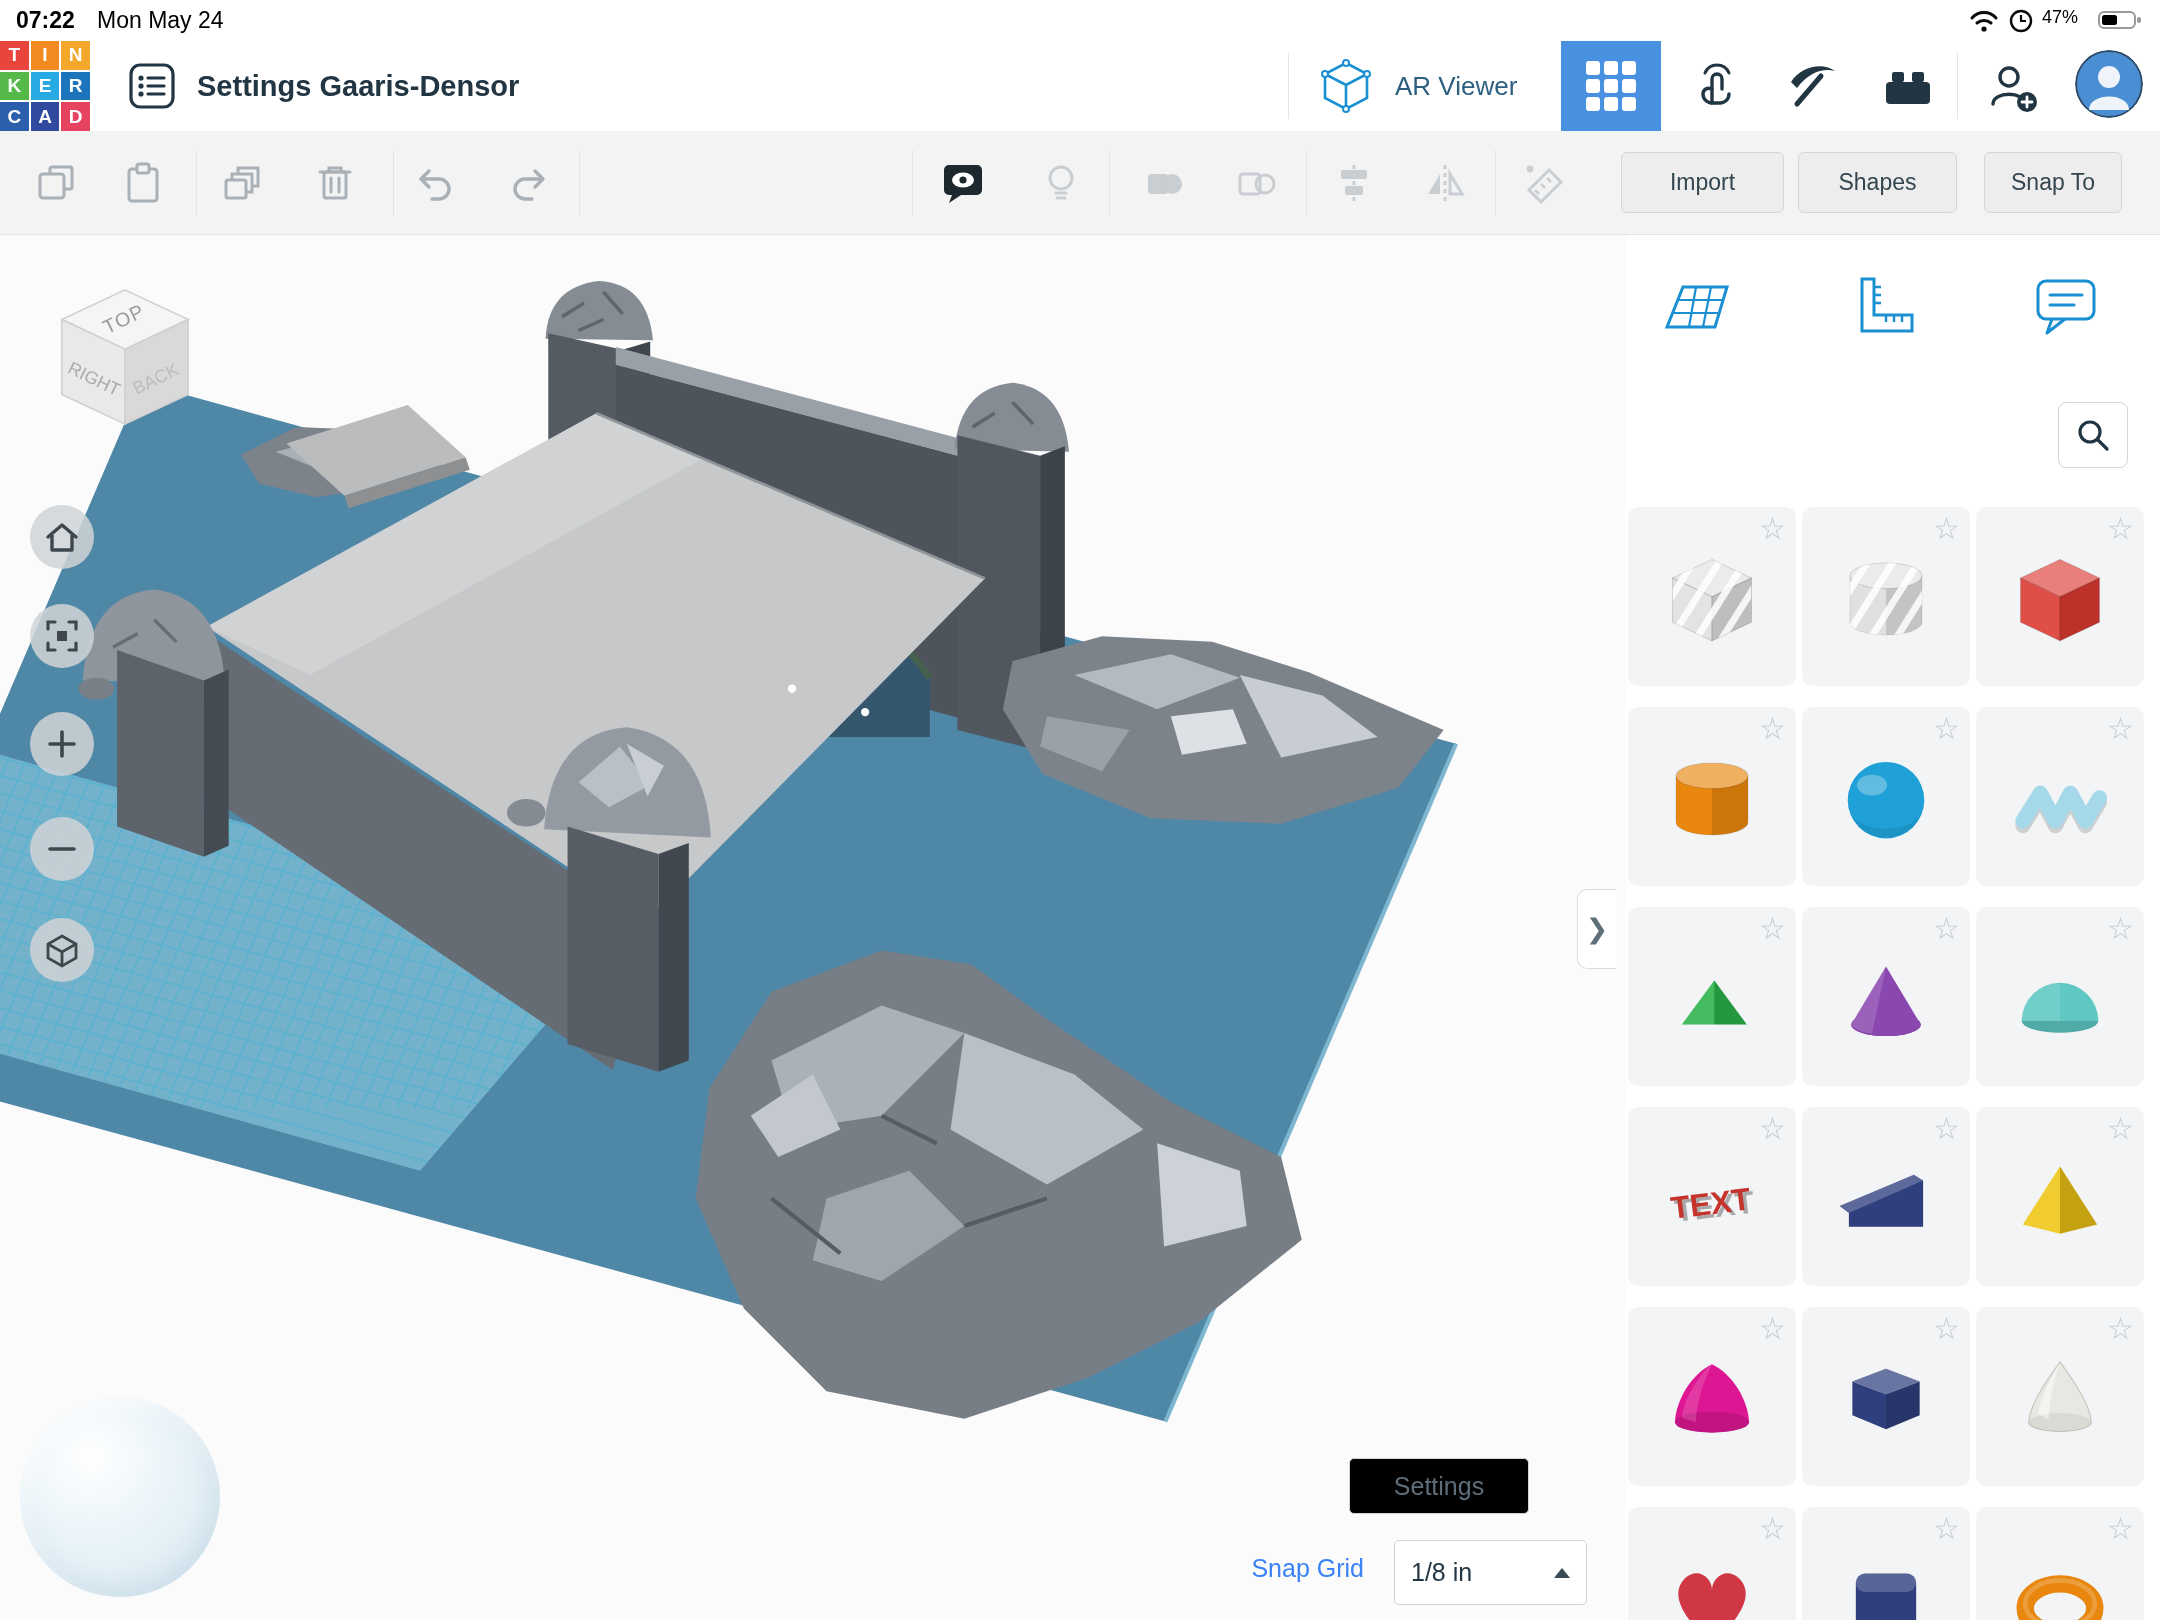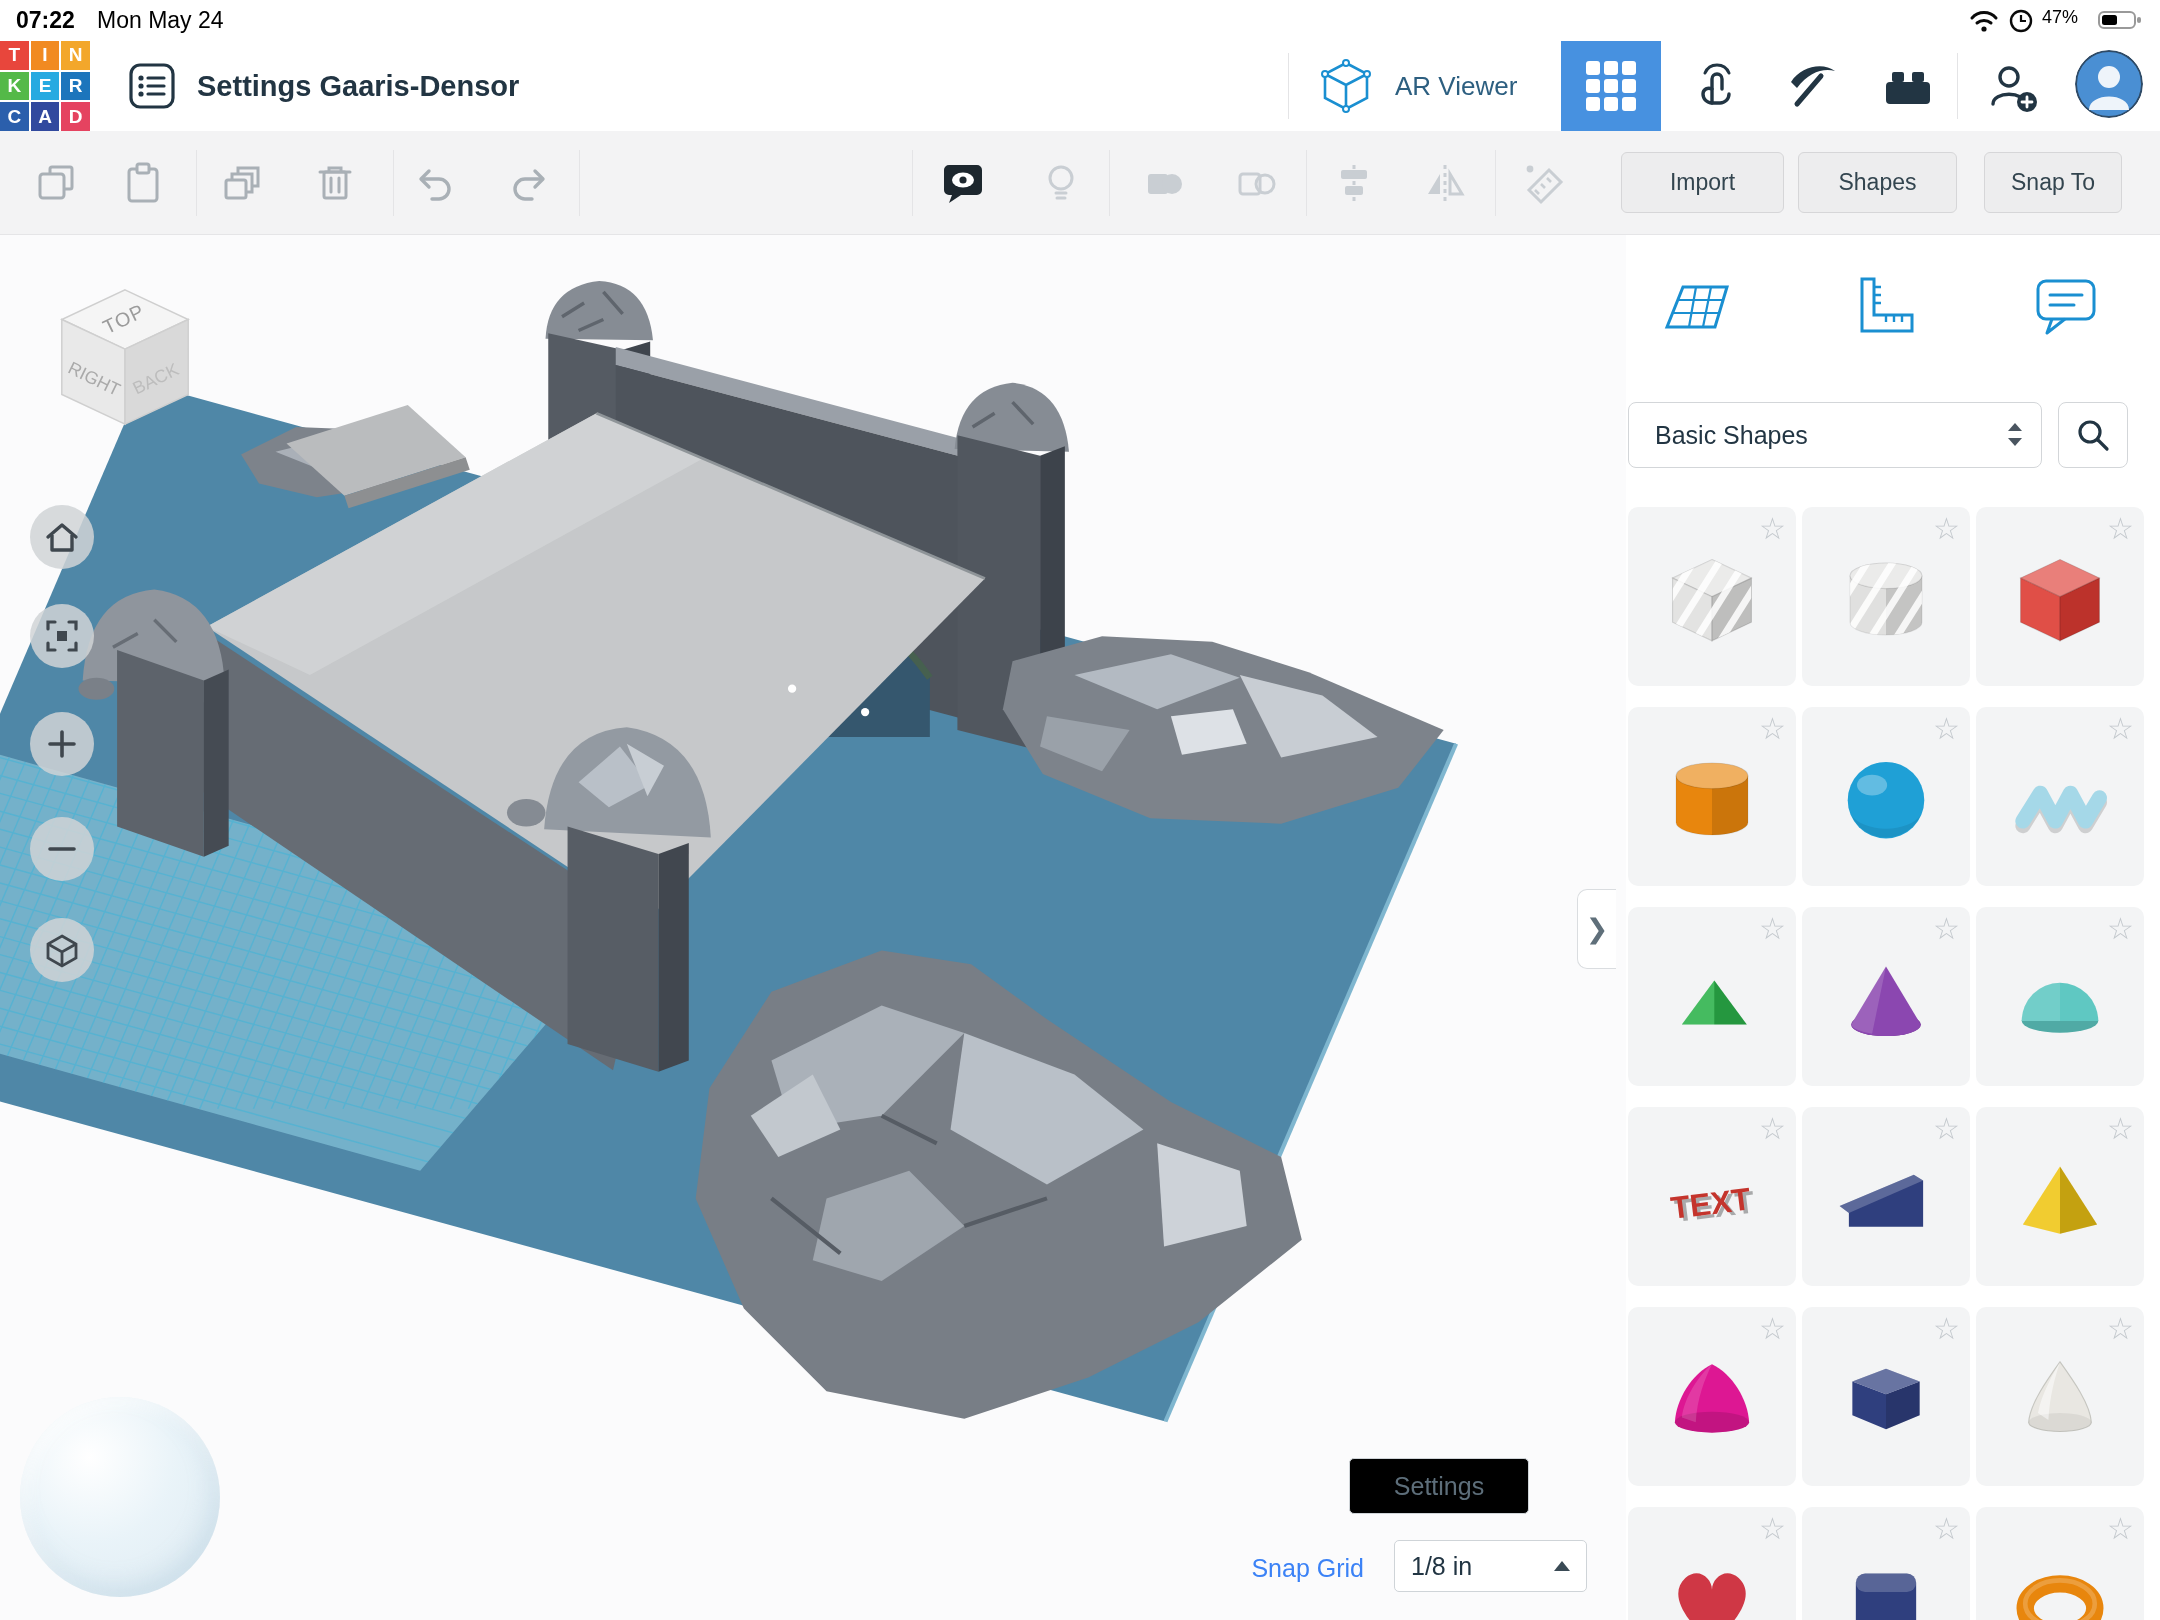--- a/index.html
+++ b/index.html
@@ -33,21 +33,21 @@
   .circle-btn{left:30px;width:64px;height:64px;border-radius:50%;background:rgba(208,212,214,.85);
     display:flex;align-items:center;justify-content:center;}
   #nav-sphere{left:20px;top:1163px;width:200px;height:200px;border-radius:50%;
     background:radial-gradient(circle at 35% 30%, rgba(255,255,255,.97) 0%, rgba(230,242,248,.85) 45%, rgba(196,222,236,.45) 75%, rgba(176,208,226,.25) 100%);
     box-shadow:inset -6px -10px 24px rgba(140,180,205,.25), inset 6px 8px 16px rgba(255,255,255,.9);}
   #collapse-tab{left:1577px;top:655px;width:38px;height:78px;background:#fff;border:1px solid #dadde0;border-right:none;
     border-radius:10px 0 0 10px;display:flex;align-items:center;justify-content:center;font-size:27px;color:#5f6f7a;}
   #settings-btn{left:1349px;top:1224px;width:180px;height:56px;background:#000000;border:1px solid #cfd4d8;border-radius:5px;
     display:flex;align-items:center;justify-content:center;font-size:25px;color:#5d6e7a;box-sizing:border-box;}
   #snap-label{left:1200px;top:1320px;width:164px;text-align:right;font-size:25px;color:#3b82f6;}
-  #snap-dd{left:1394px;top:1306px;width:193px;height:52px;background:#fff;border:1px solid #cfd4d8;border-radius:5px;
+  #snap-dd{left:1394px;top:1306px;width:193px;height:65px;background:#fff;border:1px solid #cfd4d8;border-radius:5px;
     display:flex;align-items:center;box-sizing:border-box;padding:0 16px;font-size:25px;color:#223543;}
   #snap-dd .caret{margin-left:auto;width:0;height:0;border-left:8px solid transparent;border-right:8px solid transparent;border-bottom:10px solid #3a4a55;}
   
   #panel{left:1626px;top:234px;width:534px;height:1386px;background:#fff;}
   .panel-icon{top:35px;width:76px;height:76px;}
   #shape-dd{left:2px;top:168px;width:414px;height:66px;background:#fff;border:1px solid #d3d6d9;border-radius:8px;
     display:flex;align-items:center;box-sizing:border-box;padding:0 18px 0 26px;font-size:25px;color:#223543;}
   #search-btn{left:432px;top:168px;width:70px;height:66px;background:#fff;border:1px solid #d3d6d9;border-radius:8px;
     display:flex;align-items:center;justify-content:center;box-sizing:border-box;}
   #shape-grid{left:2px;top:273px;width:516px;display:grid;grid-template-columns:repeat(3,168px);column-gap:6px;row-gap:21px;}
@@ -520,27 +520,20 @@
   <svg class="abs panel-icon" style="left:222px" viewBox="0 0 76 76">
     <path d="M14,10 H26 V46 H64 V62 H14 Z" fill="none" stroke="#1a8fd1" stroke-width="3"></path>
     <path d="M26,18 h7 M26,26 h7 M26,34 h7 M38,46 v7 M46,46 v7 M54,46 v7" stroke="#1a8fd1" stroke-width="2.4"></path>
   </svg>
   <svg class="abs panel-icon" style="left:402px" viewBox="0 0 76 76">
     <rect x="10" y="12" width="56" height="38" rx="8" fill="none" stroke="#1a8fd1" stroke-width="3"></rect>
     <path d="M24,50 L19,64 L37,50" fill="none" stroke="#1a8fd1" stroke-width="3" stroke-linejoin="round"></path>
     <path d="M22,26 H54 M22,36 H46" stroke="#1a8fd1" stroke-width="3" stroke-linecap="round"></path>
   </svg>
 
-  <div class="abs" id="shape-dd">
-    <span>Basic Shapes</span>
-    <svg style="margin-left:auto" width="16" height="24" viewBox="0 0 16 24">
-      <polygon points="8,0 15,8 1,8" fill="#4a5560"></polygon>
-      <polygon points="1,15 15,15 8,23" fill="#4a5560"></polygon>
-    </svg>
-  </div>
   <div class="abs" id="search-btn">
     <svg width="38" height="38" viewBox="0 0 38 38">
       <circle cx="16" cy="16" r="10" fill="none" stroke="#223543" stroke-width="3.2"></circle>
       <line x1="24" y1="24" x2="33" y2="33" stroke="#223543" stroke-width="3.2" stroke-linecap="round"></line>
     </svg>
   </div>
 
   <div class="abs" id="shape-grid">
       <div class="tile">
        <span class="star">☆</span>

